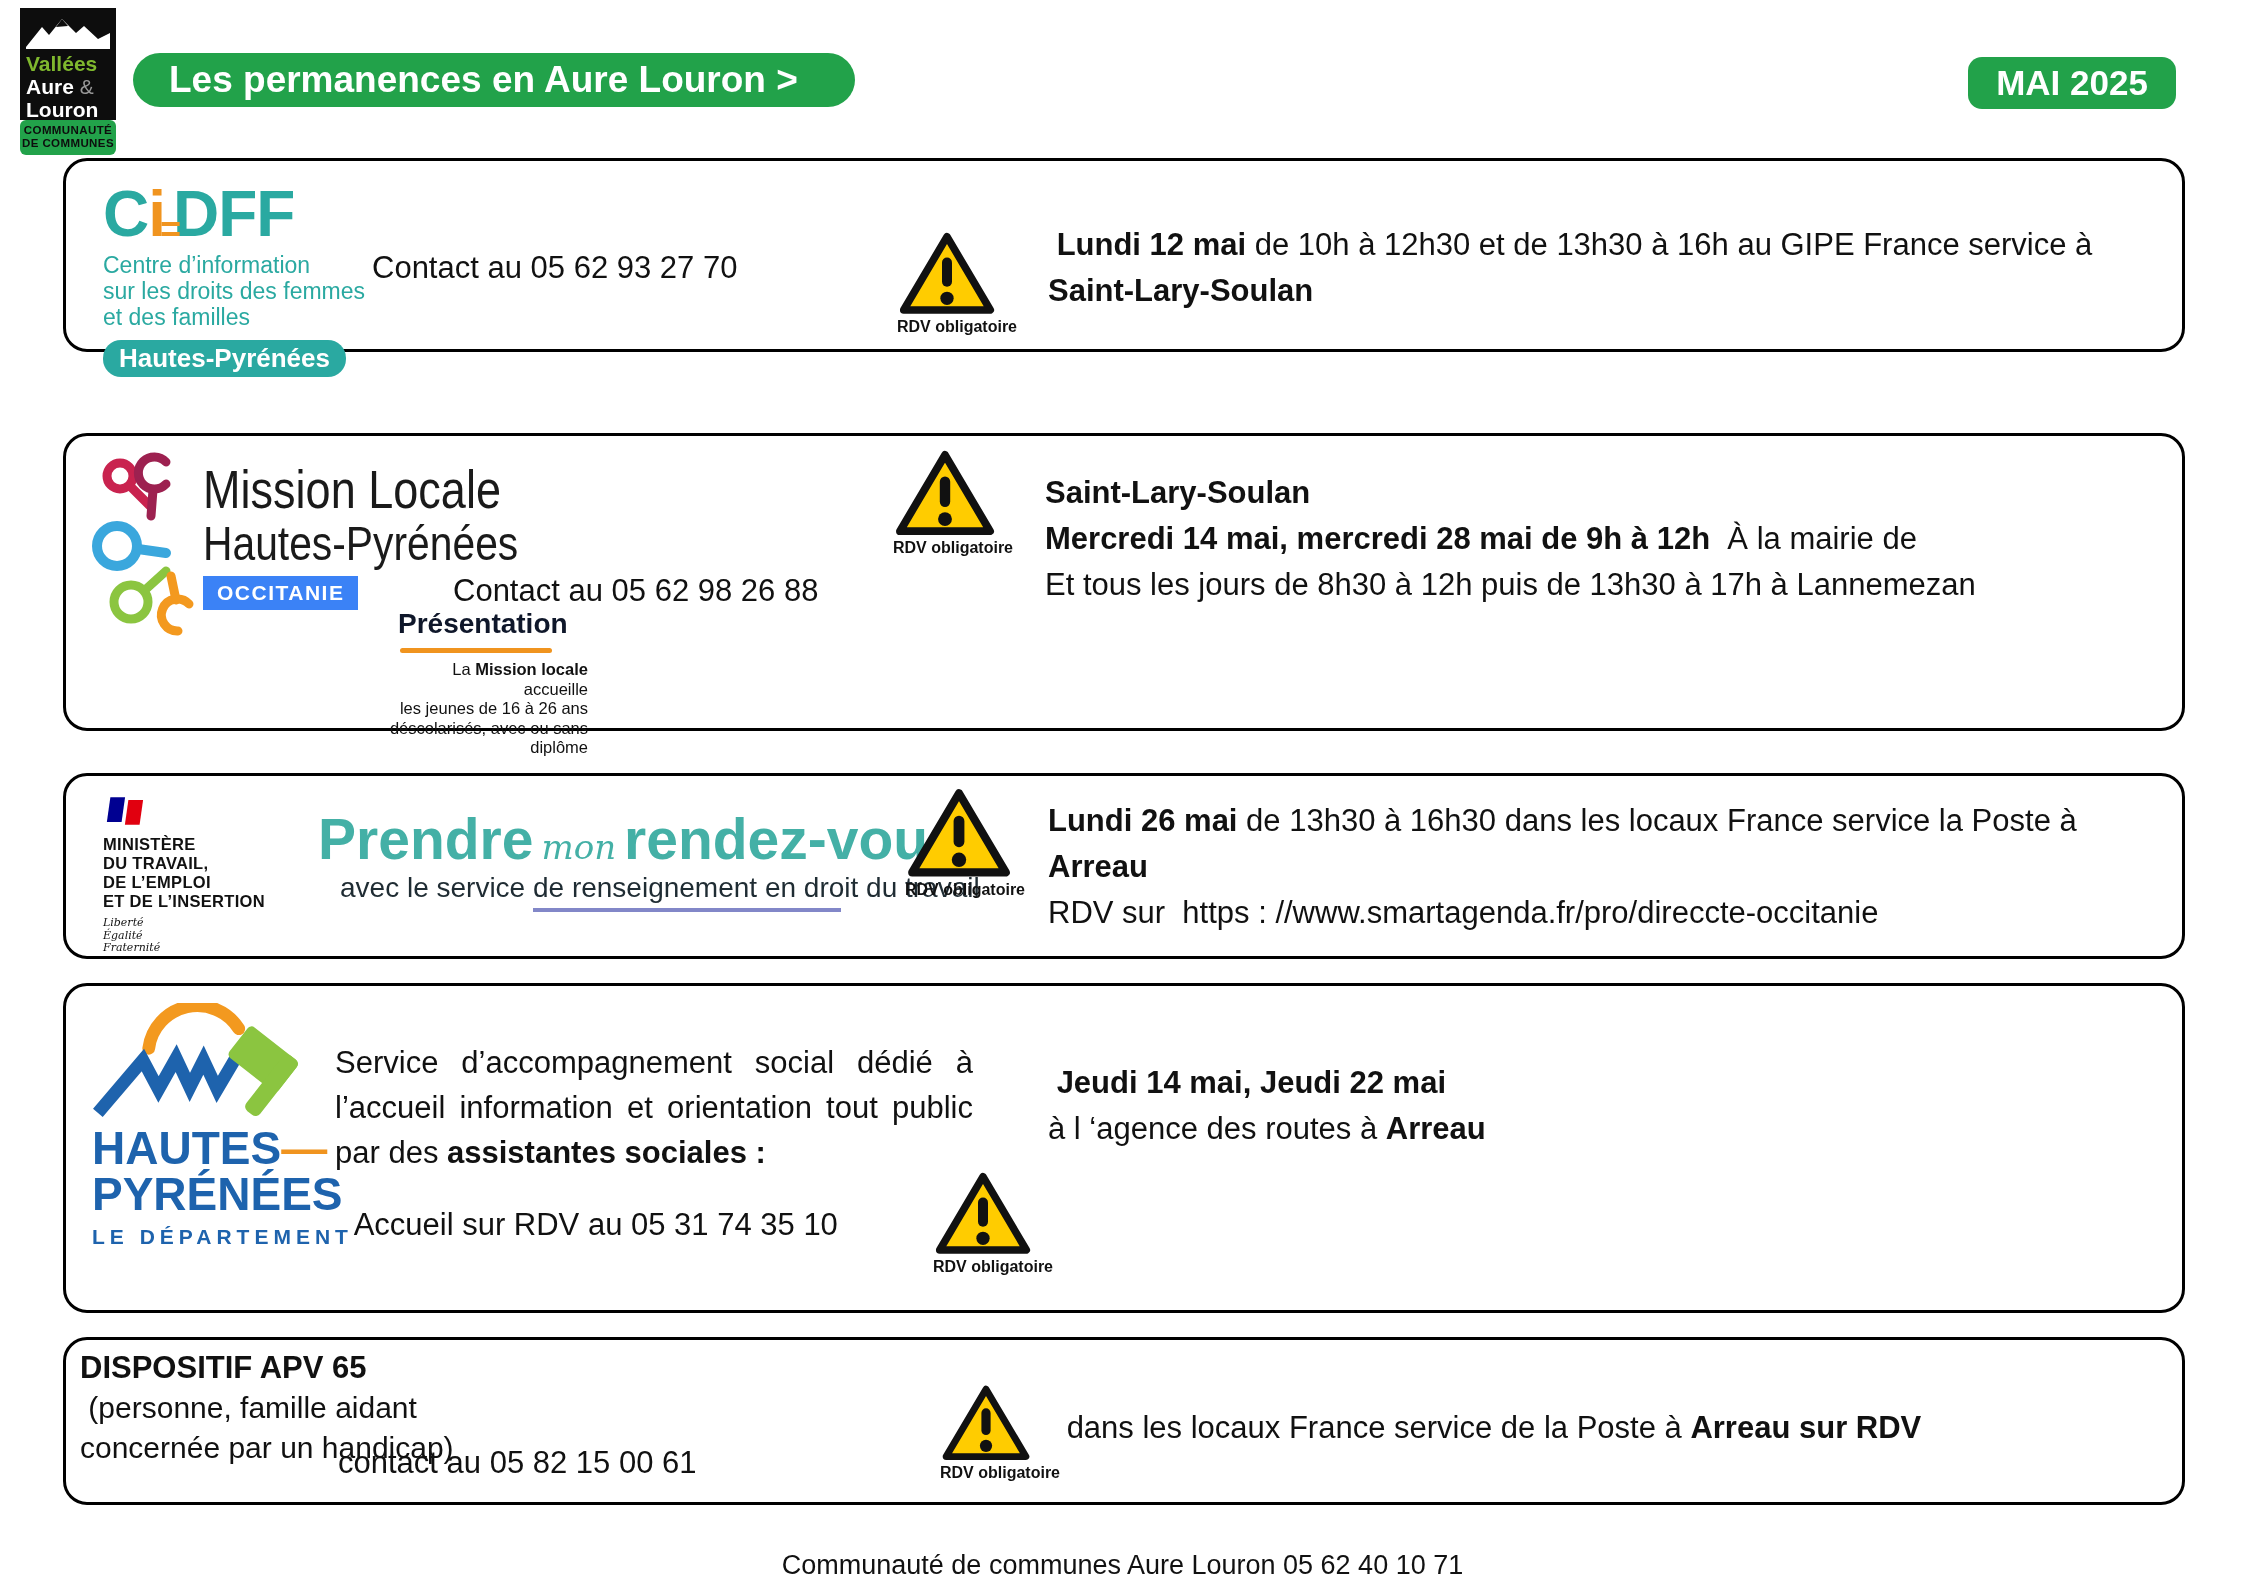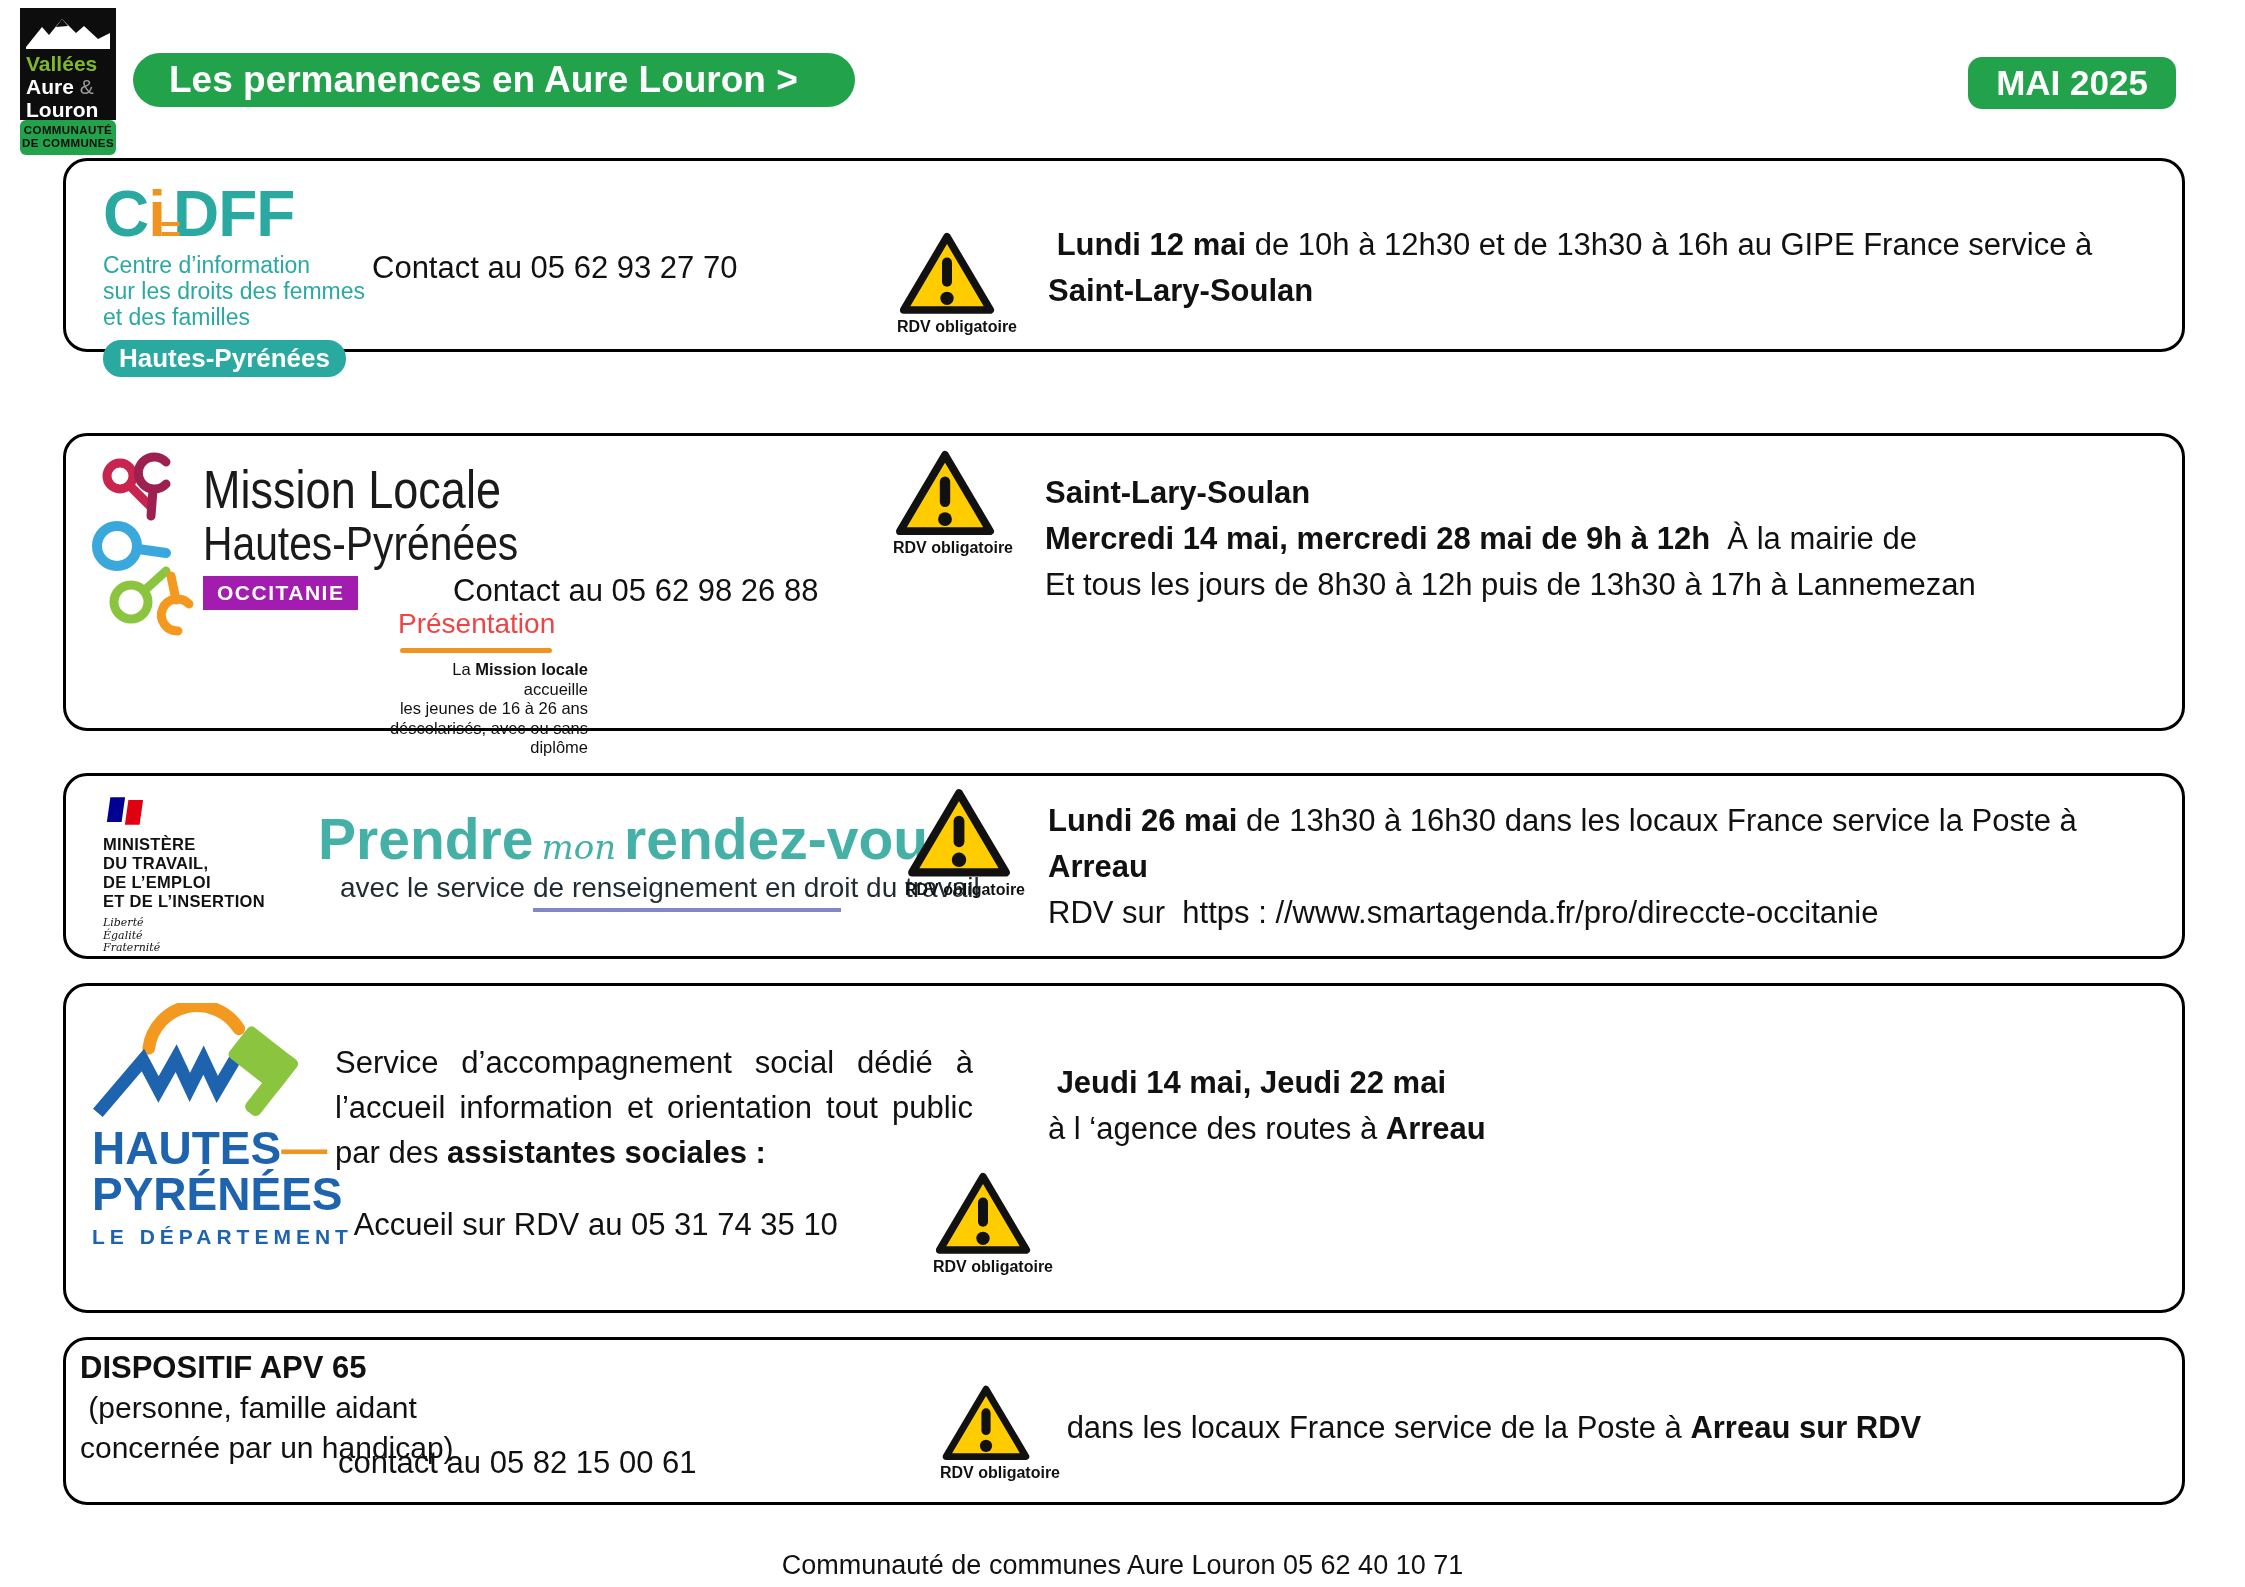--- a/index.html
+++ b/index.html
@@ -45,22 +45,22 @@
   .cidff-word{font-size:64px;font-weight:700;color:#2aa9a1;letter-spacing:-1px;line-height:64px;}
   .cidff-word .i{color:#f0941f;}
   .cidff-word .dwrap{position:relative;padding-left:8px;}
   .cidff-word .dwrap .eq{position:absolute;left:-5px;top:20px;font-size:36px;color:#f0941f;font-weight:800;letter-spacing:-3px;}
   .cidff-sub{font-size:23px;line-height:26px;color:#2aa9a1;font-weight:500;margin-top:6px;}
   .cidff-badge{display:inline-block;background:#2aa9a1;color:#fff;font-weight:700;font-size:26px;padding:3px 16px;border-radius:18px;margin-top:10px;}
   
   .ml-logo{position:absolute;left:92px;top:452px;}
   .ml-title{position:absolute;left:203px;top:462px;font-size:53px;font-weight:400;color:#1a1a1a;transform:scaleX(.85);transform-origin:left top;line-height:56px;white-space:nowrap;}
   .ml-title2{position:absolute;left:203px;top:518px;font-size:48px;font-weight:400;color:#1a1a1a;transform:scaleX(.85);transform-origin:left top;line-height:52px;white-space:nowrap;}
-  .ml-badge{position:absolute;left:203px;top:576px;background:#a21caf;color:#fff;font-weight:700;font-size:21px;letter-spacing:1.5px;padding:5px 14px;}
-  .pres-title{position:absolute;left:398px;top:608px;font-size:28px;font-weight:400;color:#ef4444;}
+  .ml-badge{position:absolute;left:203px;top:576px;background:#3b82f6;color:#fff;font-weight:700;font-size:21px;letter-spacing:1.5px;padding:5px 14px;}
+  .pres-title{position:absolute;left:398px;top:608px;font-size:28px;font-weight:700;color:#0f172a;}
   .pres-underline{position:absolute;left:400px;top:648px;width:152px;height:5px;background:#f0941f;border-radius:3px;}
   .pres-text{position:absolute;left:388px;top:660px;width:200px;text-align:right;font-size:16.5px;line-height:19.5px;color:#111;}
   .pres-text b{font-weight:700;}
   
   .min-logo{position:absolute;left:103px;top:796px;}
   .min-gov{font-size:16.5px;font-weight:700;line-height:19px;letter-spacing:.3px;color:#111;margin-top:5px;}
   .min-motto{font-family:"DejaVu Serif",serif;font-style:italic;font-size:11px;line-height:12.5px;color:#111;margin-top:6px;}
   .min-head{position:absolute;left:318px;top:806px;color:#44b0a6;white-space:nowrap;}
   .min-head .big{font-size:57px;font-weight:700;}
   .min-head .mon{font-family:"DejaVu Serif",serif;font-style:italic;font-size:34px;padding:0 8px;}

